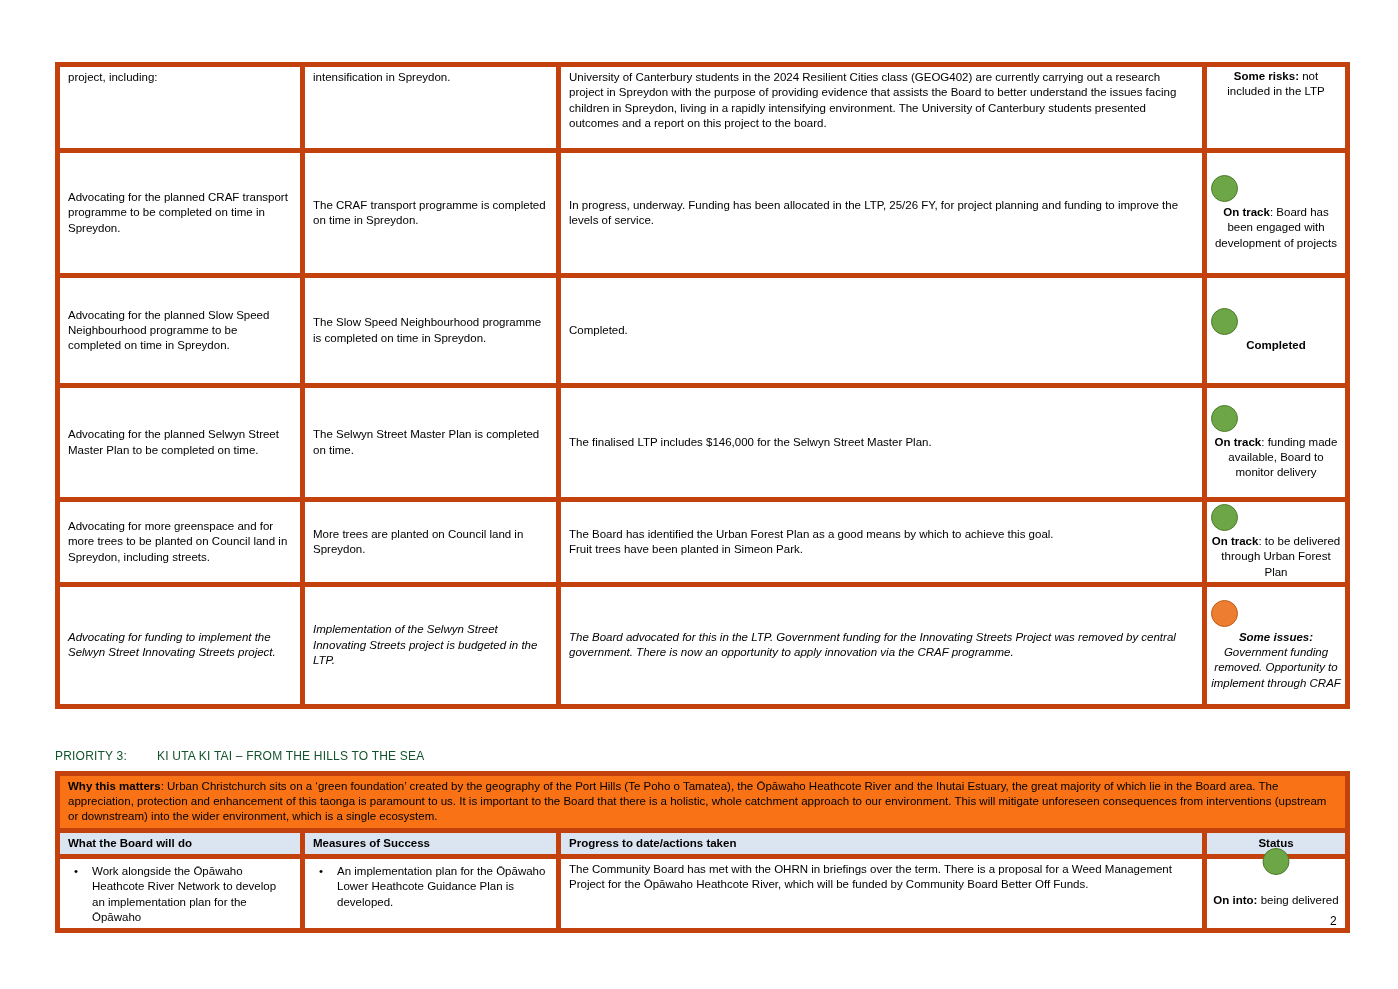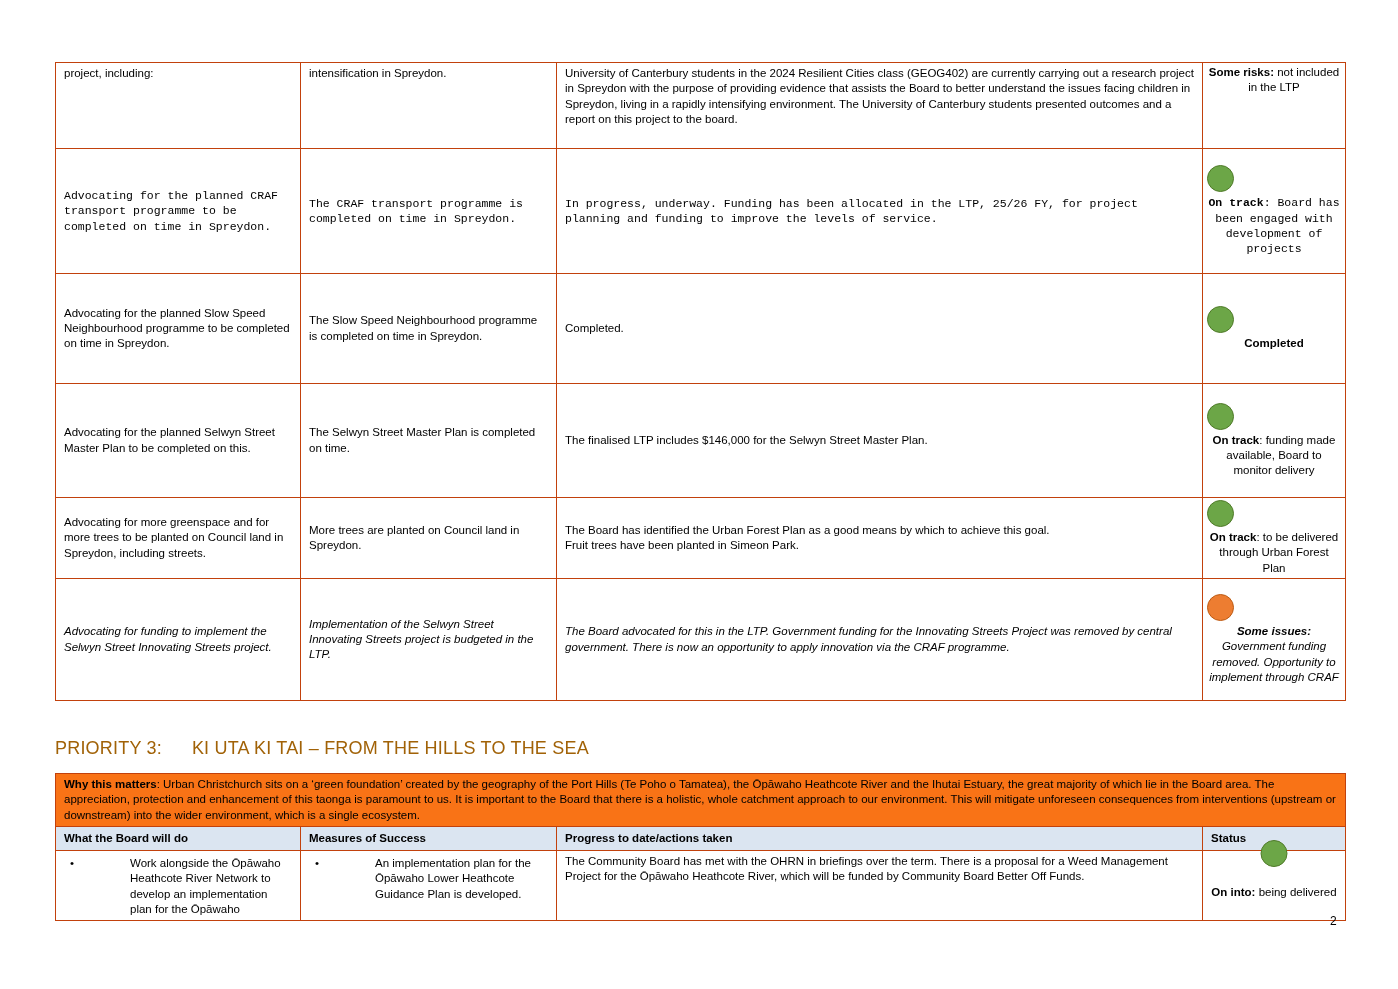--- a/index.html
+++ b/index.html
@@ -2,54 +2,54 @@
 <html><head>
 <meta charset="utf-8">
 <style>
   * { box-sizing: border-box; }
   html,body { margin:0; padding:0; background:#ffffff; }
   body { font-family: "Liberation Sans", sans-serif; color:#000; }
   .page { position:relative; width:1398px; height:989px; background:#fff; overflow:hidden; }
 
   .doc-table { border-collapse:collapse; table-layout:fixed; margin-left:55px; width:1290px;
                font-size:11.5px; line-height:1.33; }
-  .doc-table td { border:1px solid #c2410c; padding:3px 8px; vertical-align:middle; }
+  .doc-table td { border:5px solid #c2410c; padding:3px 8px; vertical-align:middle; }
 
   .top-table { margin-top:62px; }
   .top-table tr.r1 { height:86px; }
-  .top-table tr.r2 { height:125px;font-family:Liberation Mono, monospace; }
+  .top-table tr.r2 { height:125px; }
   .top-table tr.r3 { height:110px; }
   .top-table tr.r4 { height:114px; }
   .top-table tr.r5 { height:81px; }
   .top-table tr.r6 { height:122px;font-style:italic; }
   .top-table tr.r1 td { vertical-align:top; }
 
   td.progress-cell { white-space:pre-line; }
 
   td.status-cell { padding:2px 4px; text-align:center; }
   .status-stack { display:flex; flex-direction:column; justify-content:center; gap:3px; }
   .status-circle { width:27px; height:27px; border-radius:50%; border:1.5px solid #4F7A28; background:#6CA647; flex:none; }
   .status-text { text-align:center; }
 
-  .priority-heading { margin:36px 0 14px 55px; font-size:18px; line-height:22px; font-weight:500;
-                      color:#a16207; letter-spacing:0.2px; }
+  .priority-heading { margin:36px 0 4px 55px; font-size:12px; line-height:22px; font-weight:500;
+                      color:#14532d; letter-spacing:0.2px; }
   .priority-title { margin-left:30px; }
 
   .bottom-table { margin-top:3px; }
   .bottom-table tr.why-row { height:53px; }
   .bottom-table tr.header-row { height:24px;border-radius:10px; }
   .bottom-table tr.data-row { height:68px; }
   td.why-cell { background:#f97316; padding:3px 8px; vertical-align:top; }
   .bottom-table tr.header-row td { background:#DBE5F1; font-weight:bold; vertical-align:middle; }
-  .bottom-table tr.header-row td.status-head { text-align:left; }
+  .bottom-table tr.header-row td.status-head { text-align:center; }
   .bottom-table tr.data-row td { vertical-align:top; }
 
   .bullet-row { display:flex; padding-top:2px; }
   .bullet { width:24px; padding-left:6px; flex:none; }
-  .bullet-text { flex:1;margin-left:42px; }
+  .bullet-text { flex:1; }
 
   td.status-cell-overlap { position:relative; padding:0; text-align:center; }
   .overlap-circle { position:absolute; top:-11px; left:50%; transform:translateX(-50%); z-index:2; }
   .status-bottom-text { margin-top:34px; }
 
   .page-number { position:absolute; top:914px; left:1330px; font-size:12px; }
 </style>
 </head>
 <body>
 
@@ -89,21 +89,21 @@
         <td>The Slow Speed Neighbourhood programme is completed on time in Spreydon.</td>
         <td class="progress-cell">Completed.</td>
         <td class="status-cell">
           <div class="status-stack">
             <div class="status-circle" style="background: rgb(108, 166, 71); border-color: rgb(79, 122, 40);"></div>
             <div class="status-text"><b>Completed</b><span></span></div>
           </div>
         </td>
       </tr>
       <tr class="r4">
-        <td>Advocating for the planned Selwyn Street Master Plan to be completed on this.</td>
+        <td>Advocating for the planned Selwyn Street Master Plan to be completed on time.</td>
         <td>The Selwyn Street Master Plan is completed on time.</td>
         <td class="progress-cell">The finalised LTP includes $146,000 for the Selwyn Street Master Plan.</td>
         <td class="status-cell">
           <div class="status-stack">
             <div class="status-circle" style="background: rgb(108, 166, 71); border-color: rgb(79, 122, 40);"></div>
             <div class="status-text"><b>On track</b><span>: funding made available, Board to monitor delivery</span></div>
           </div>
         </td>
       </tr>
       <tr class="r5">

